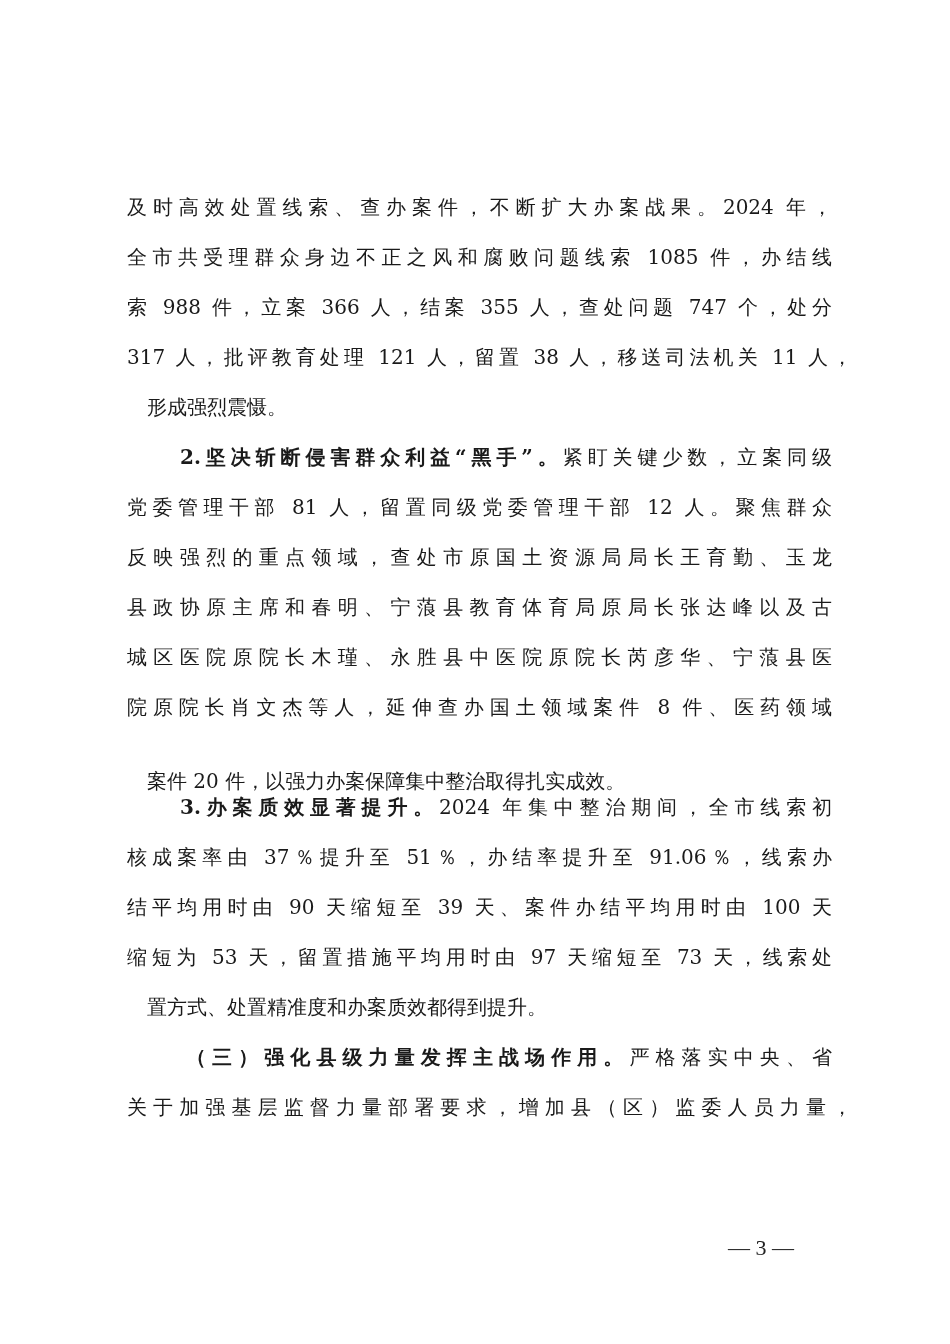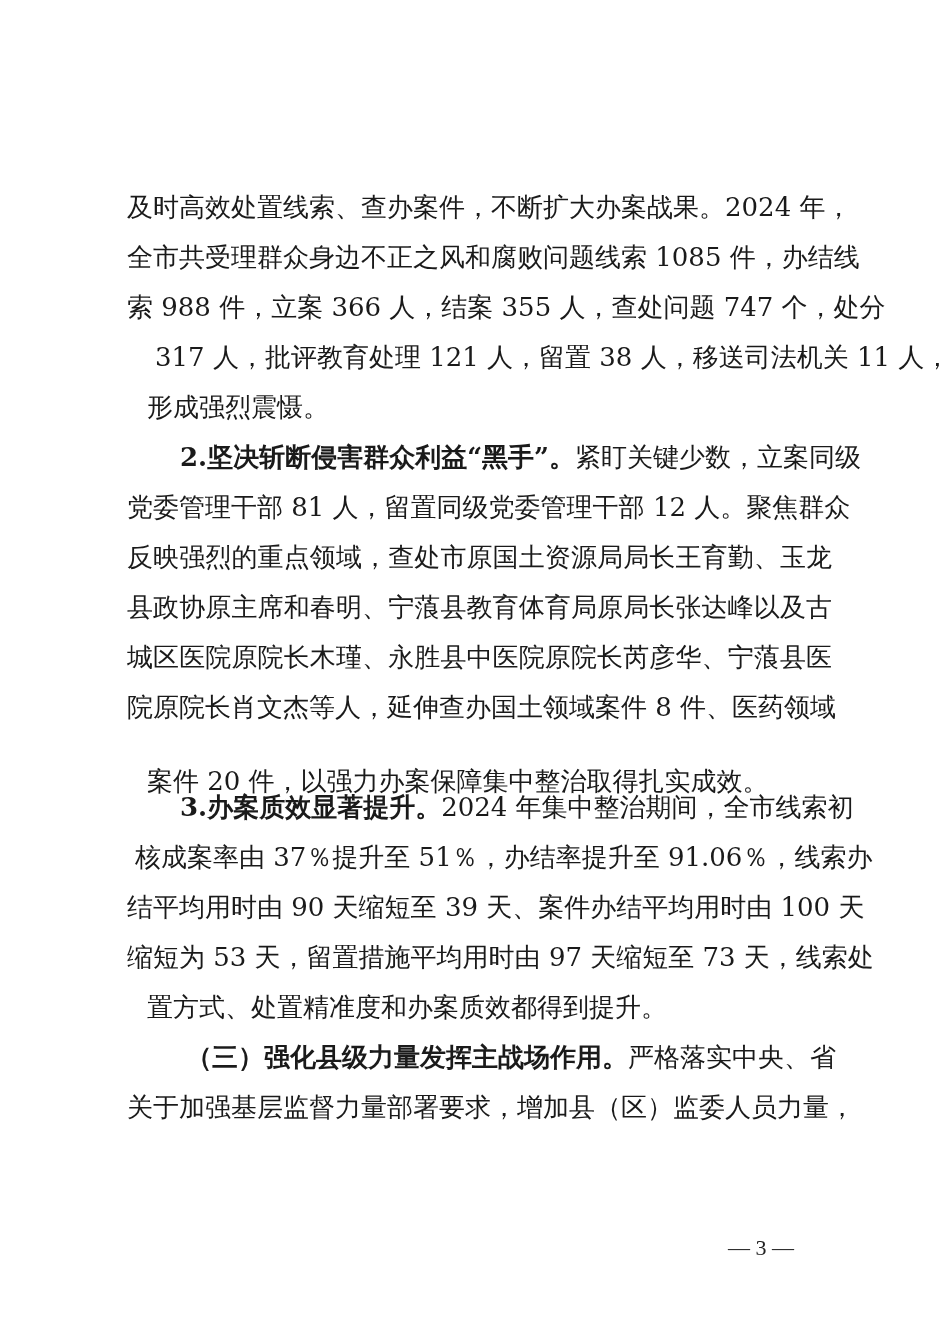--- a/index.html
+++ b/index.html
@@ -19,21 +19,21 @@
       position: absolute;
       left: 0; top: 0;
       width: 950px;
       height: 1344px;
     }
     .line {
       position: absolute;
       left: 127px;
       width: 705px;
       height: 50px;
-      font-size: 26px;
+      font-size: 20px;
       line-height: 50px;
       white-space: nowrap;
       text-align: justify;
       text-align-last: justify;
       letter-spacing: 0px;
     }
     .line.last {
       text-align-last: left;
       margin-left: 20px;
     }
@@ -64,37 +64,37 @@
     }
   </style>
 </head>
 <body>
 
 <div class="page">
 
   <div class="line" style="top:182px;">及时高效处置线索、查办案件，不断扩大办案战果。2024 年，</div>
   <div class="line" style="top:232px;">全市共受理群众身边不正之风和腐败问题线索 1085 件，办结线</div>
   <div class="line" style="top:282px;">索 988 件，立案 366 人，结案 355 人，查处问题 747 个，处分</div>
-  <div class="line overhang" style="top:332px;margin-left:28px;">317 人，批评教育处理 121 人，留置 38 人，移送司法机关 11 人，</div>
+  <div class="line overhang" style="top:332px;">317 人，批评教育处理 121 人，留置 38 人，移送司法机关 11 人，</div>
   <div class="line last" style="top:382px;">形成强烈震慑。</div>
 
   <div class="line indent" style="top:432px;">
     <span class="bold">2.坚决斩断侵害群众利益“黑手”。</span><span>紧盯关键少数，立案同级</span>
   </div>
   <div class="line" style="top:482px;">党委管理干部 81 人，留置同级党委管理干部 12 人。聚焦群众</div>
   <div class="line" style="top:532px;">反映强烈的重点领域，查处市原国土资源局局长王育勤、玉龙</div>
   <div class="line" style="top:632px;">城区医院原院长木瑾、永胜县中医院原院长芮彦华、宁蒗县医</div>
   <div class="line" style="top:582px;">县政协原主席和春明、宁蒗县教育体育局原局长张达峰以及古</div>
   <div class="line" style="top:682px;">院原院长肖文杰等人，延伸查办国土领域案件 8 件、医药领域</div>
   <div class="line last" style="top:756px;">案件 20 件，以强力办案保障集中整治取得扎实成效。</div>
 
   <div class="line indent" style="top:782px;">
     <span class="bold">3.办案质效显著提升。</span><span>2024 年集中整治期间，全市线索初</span>
   </div>
-  <div class="line" style="top:832px;margin-left:8px;">核成案率由 37％提升至 51％，办结率提升至 91.06％，线索办</div>
+  <div class="line" style="top:832px;">核成案率由 37％提升至 51％，办结率提升至 91.06％，线索办</div>
   <div class="line" style="top:882px;">结平均用时由 90 天缩短至 39 天、案件办结平均用时由 100 天</div>
   <div class="line" style="top:932px;">缩短为 53 天，留置措施平均用时由 97 天缩短至 73 天，线索处</div>
   <div class="line last" style="top:982px;">置方式、处置精准度和办案质效都得到提升。</div>
 
   <div class="line overhang" style="top:1082px;">关于加强基层监督力量部署要求，增加县（区）监委人员力量，</div>
   <div class="line indent-paren" style="top:1032px;">
     <span class="bold">（三）强化县级力量发挥主战场作用。</span><span>严格落实中央、省</span>
   </div>
 
   <div class="page-number">— 3 —</div>

